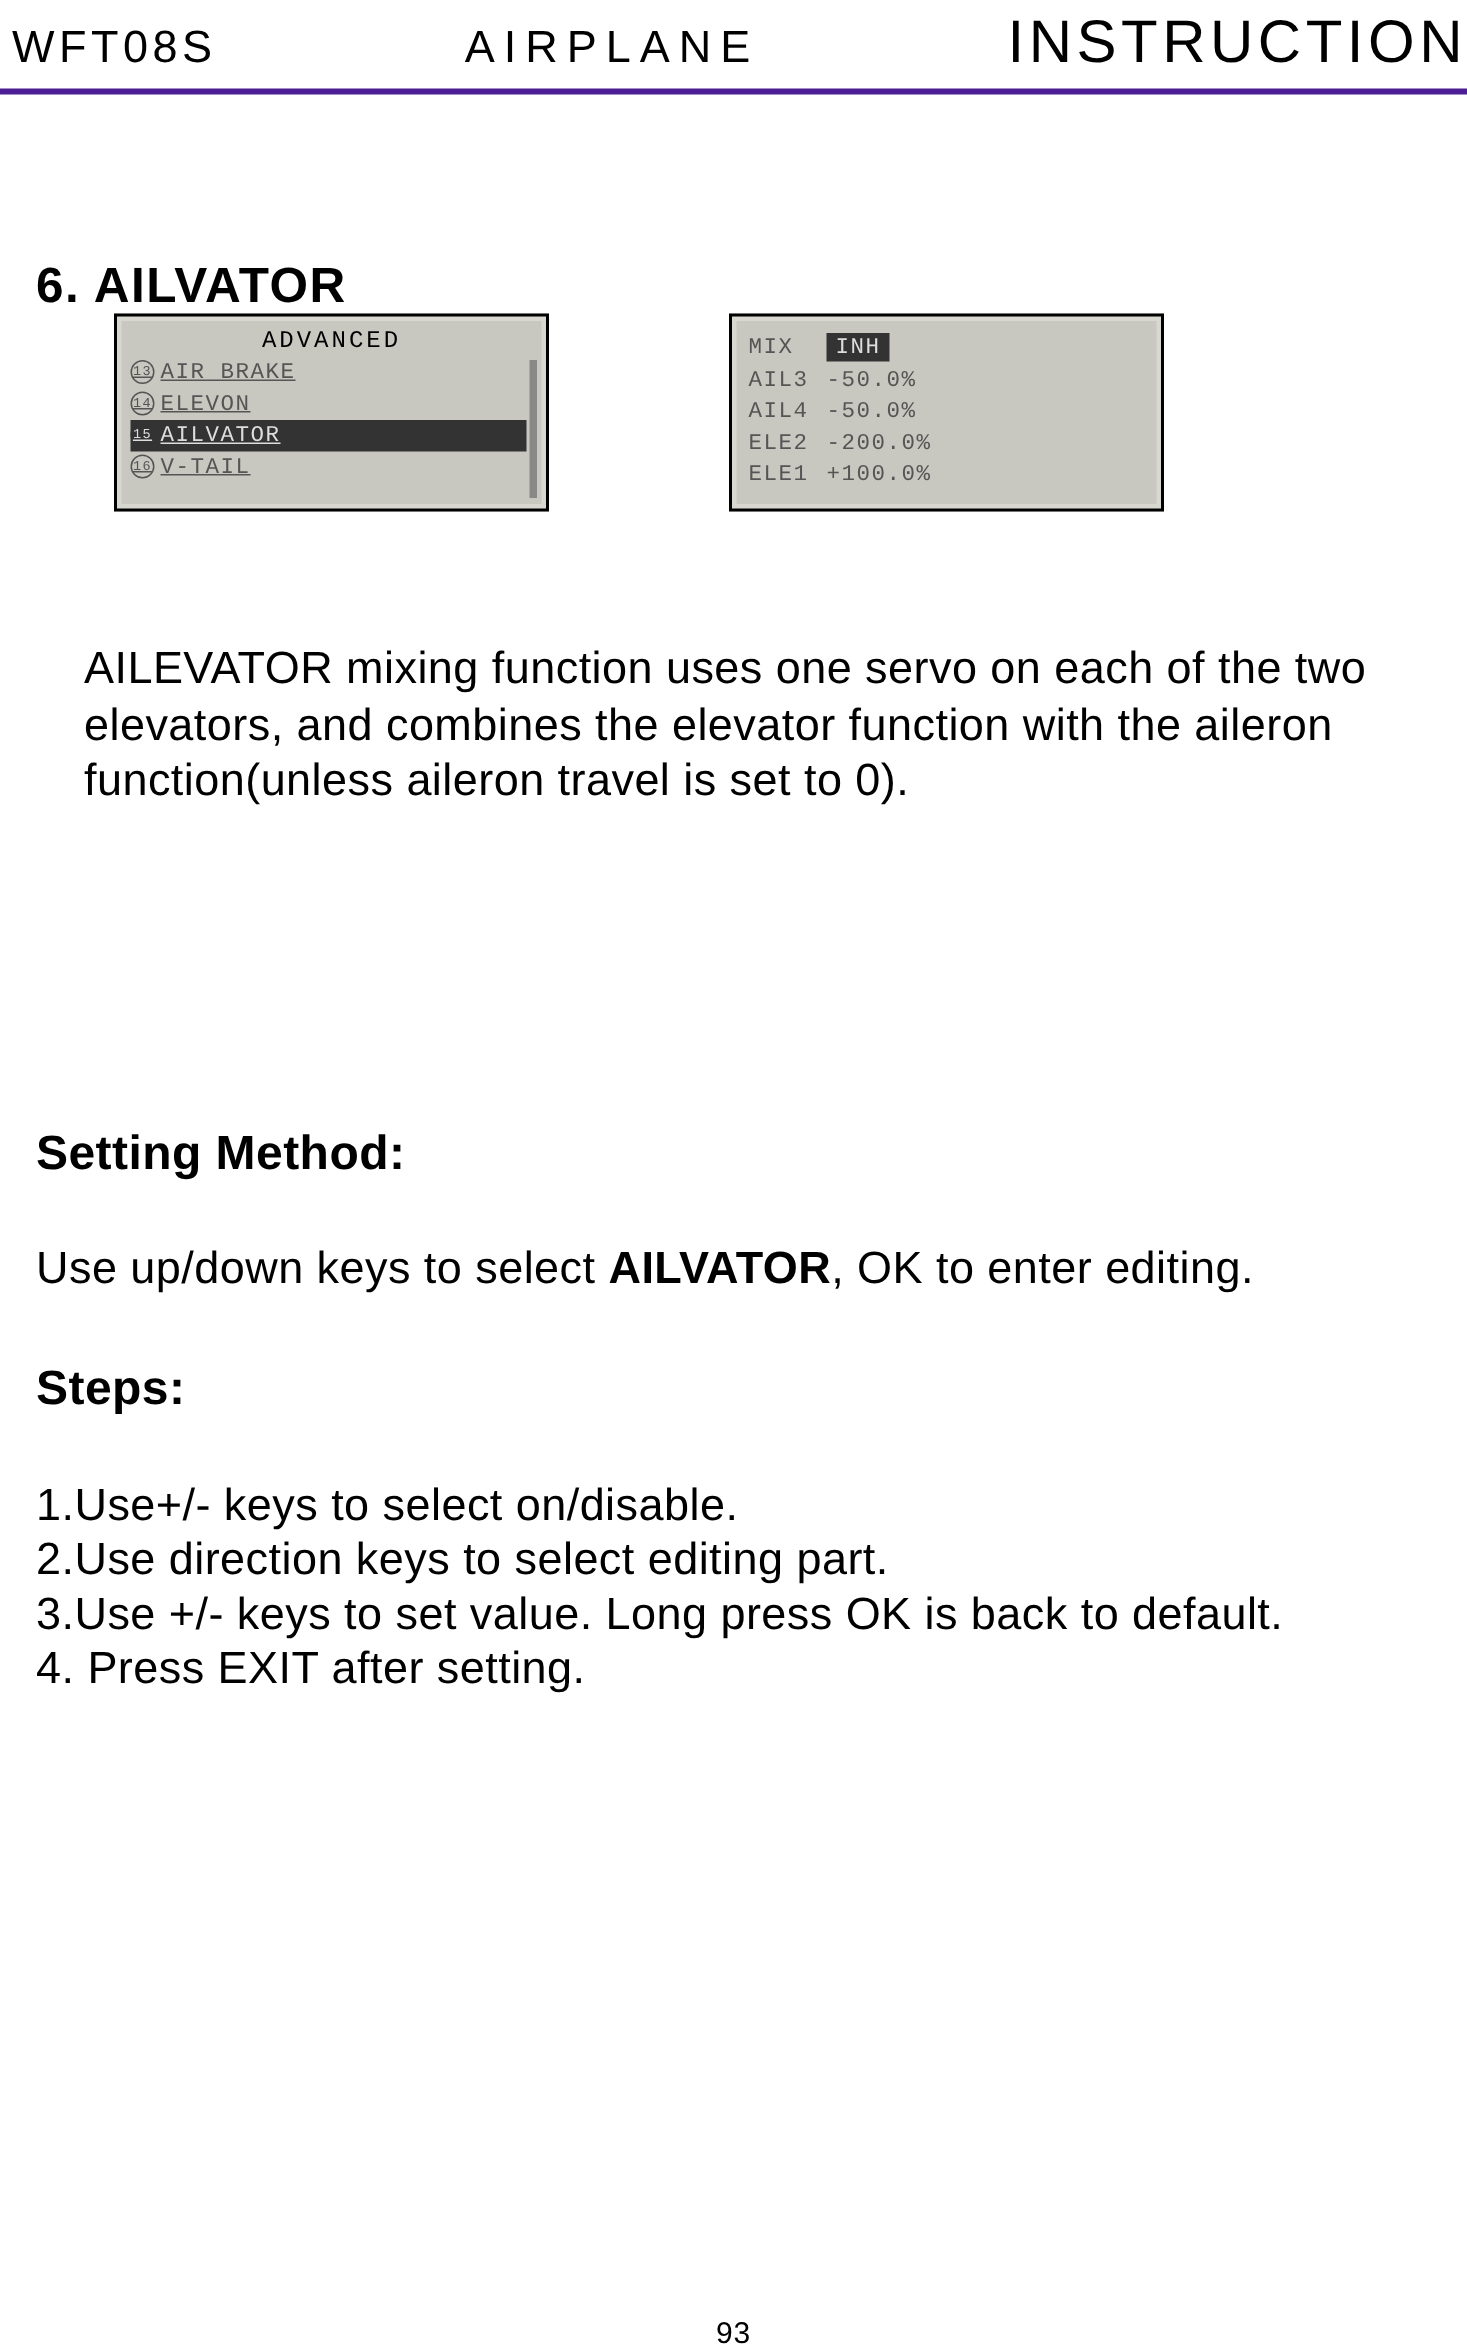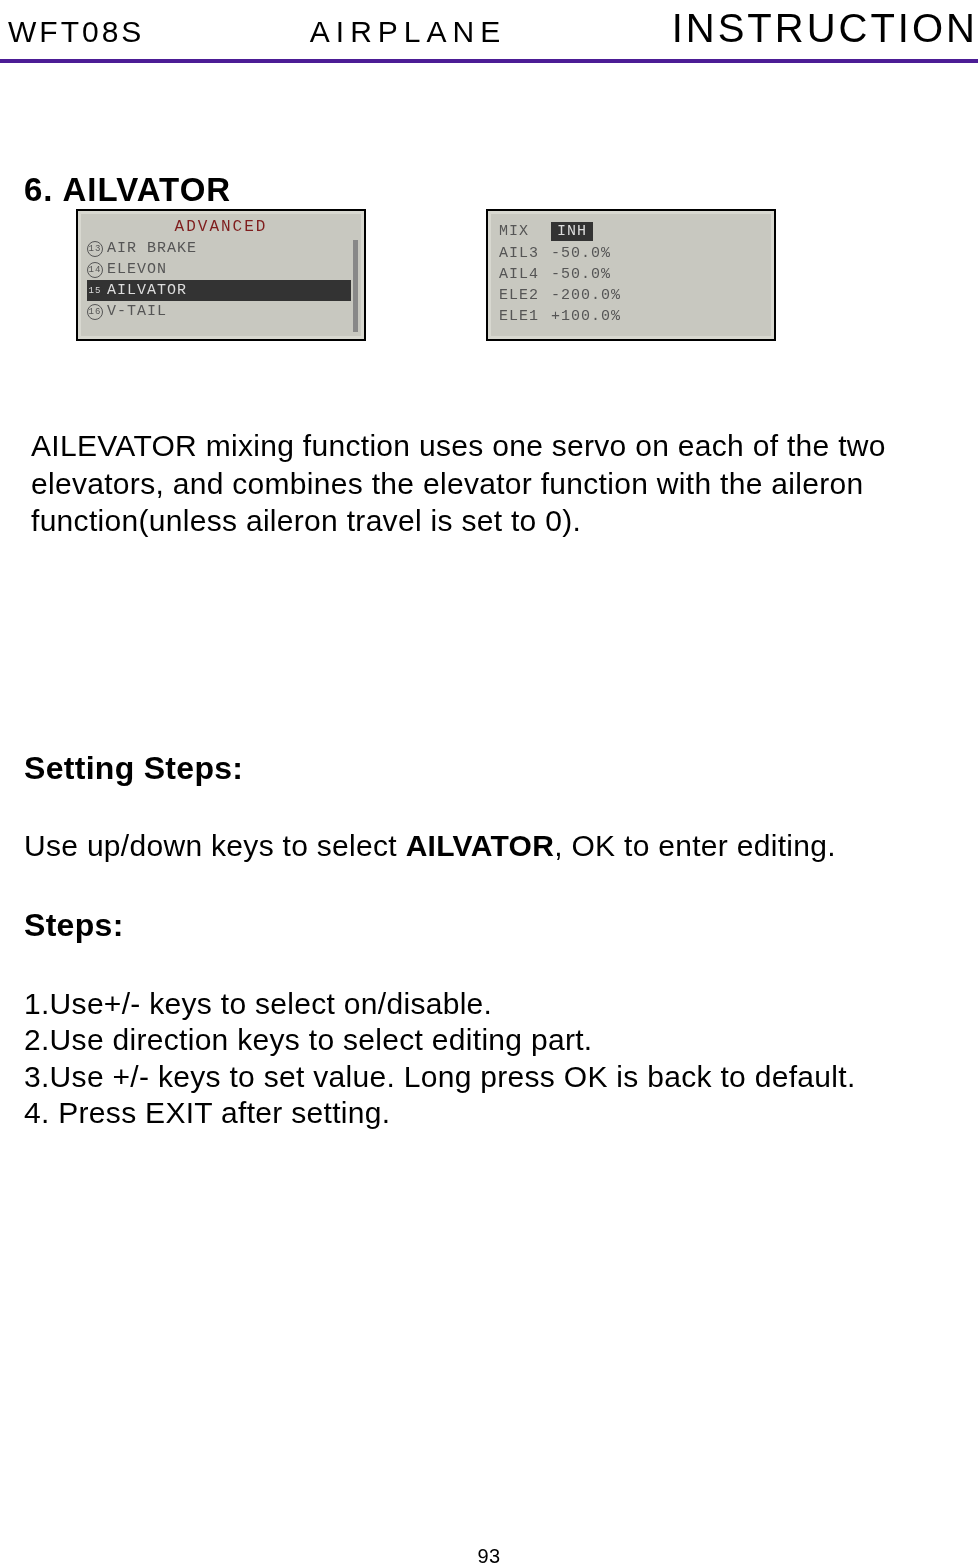--- a/index.html
+++ b/index.html
@@ -66,31 +66,32 @@
     .lcd-inner {
       background: #c8c8c0;
       margin: 3px;
       height: calc(100% - 6px);
       position: relative;
     }
     .lcd-title {
       text-align: center;
       font-size: 16px;
       letter-spacing: 2px;
-      color: #7f1d1d;
+      color: #000000;
       padding-top: 4px;
       padding-bottom: 2px;
     }
     .lcd-menu-item {
       display: flex;
-      align-items: flex-end;
+      align-items: flex-start;
       font-size: 15px;
       color: #555;
       padding: 2px 6px;
       letter-spacing: 1px;
+      text-decoration: underline;
     }
     .lcd-menu-item.selected {
       background: #333;
       color: #ddd;
       margin-left: 6px;
       margin-right: 10px;
       padding-left: 0;
     }
     .lcd-circle {
       display: inline-flex;
@@ -133,21 +134,21 @@
     }
     .lcd2-badge {
       background: #333;
       color: #ddd;
       padding: 1px 6px;
       display: inline-block;
     }
     .description {
       font-size: 30px;
       line-height: 1.25;
-      margin-left: 7px;
+      margin-left: 32px;
       margin-bottom: 210px;
       letter-spacing: 0.3px;
     }
     .setting-heading {
       font-size: 32px;
       font-weight: bold;
       margin-bottom: 42px;
       letter-spacing: 0.3px;
     }
     .setting-line {
@@ -238,21 +239,21 @@
             <span class="lcd2-label">ELE1</span>
             <span class="lcd2-value">+100.0%</span>
           </div>
         </div>
     </div>
 
   </div>
 
   <div class="description">AILEVATOR mixing function uses one servo on each of the two elevators, and combines the elevator function with the aileron function(unless aileron travel is set to 0).</div>
 
-  <div class="setting-heading">Setting Steps:</div>
+  <div class="setting-heading">Setting Method:</div>
 
   <div class="setting-line">
     <span>Use up/down keys to select </span><span class="bold">AILVATOR</span><span>, OK to enter editing.</span>
   </div>
 
   <div class="steps-heading">Steps:</div>
 
   <div id="steps-container">
       <div class="step-line">1.Use+/- keys  to select on/disable.</div>
       <div class="step-line">2.Use direction keys to select editing part.</div>

